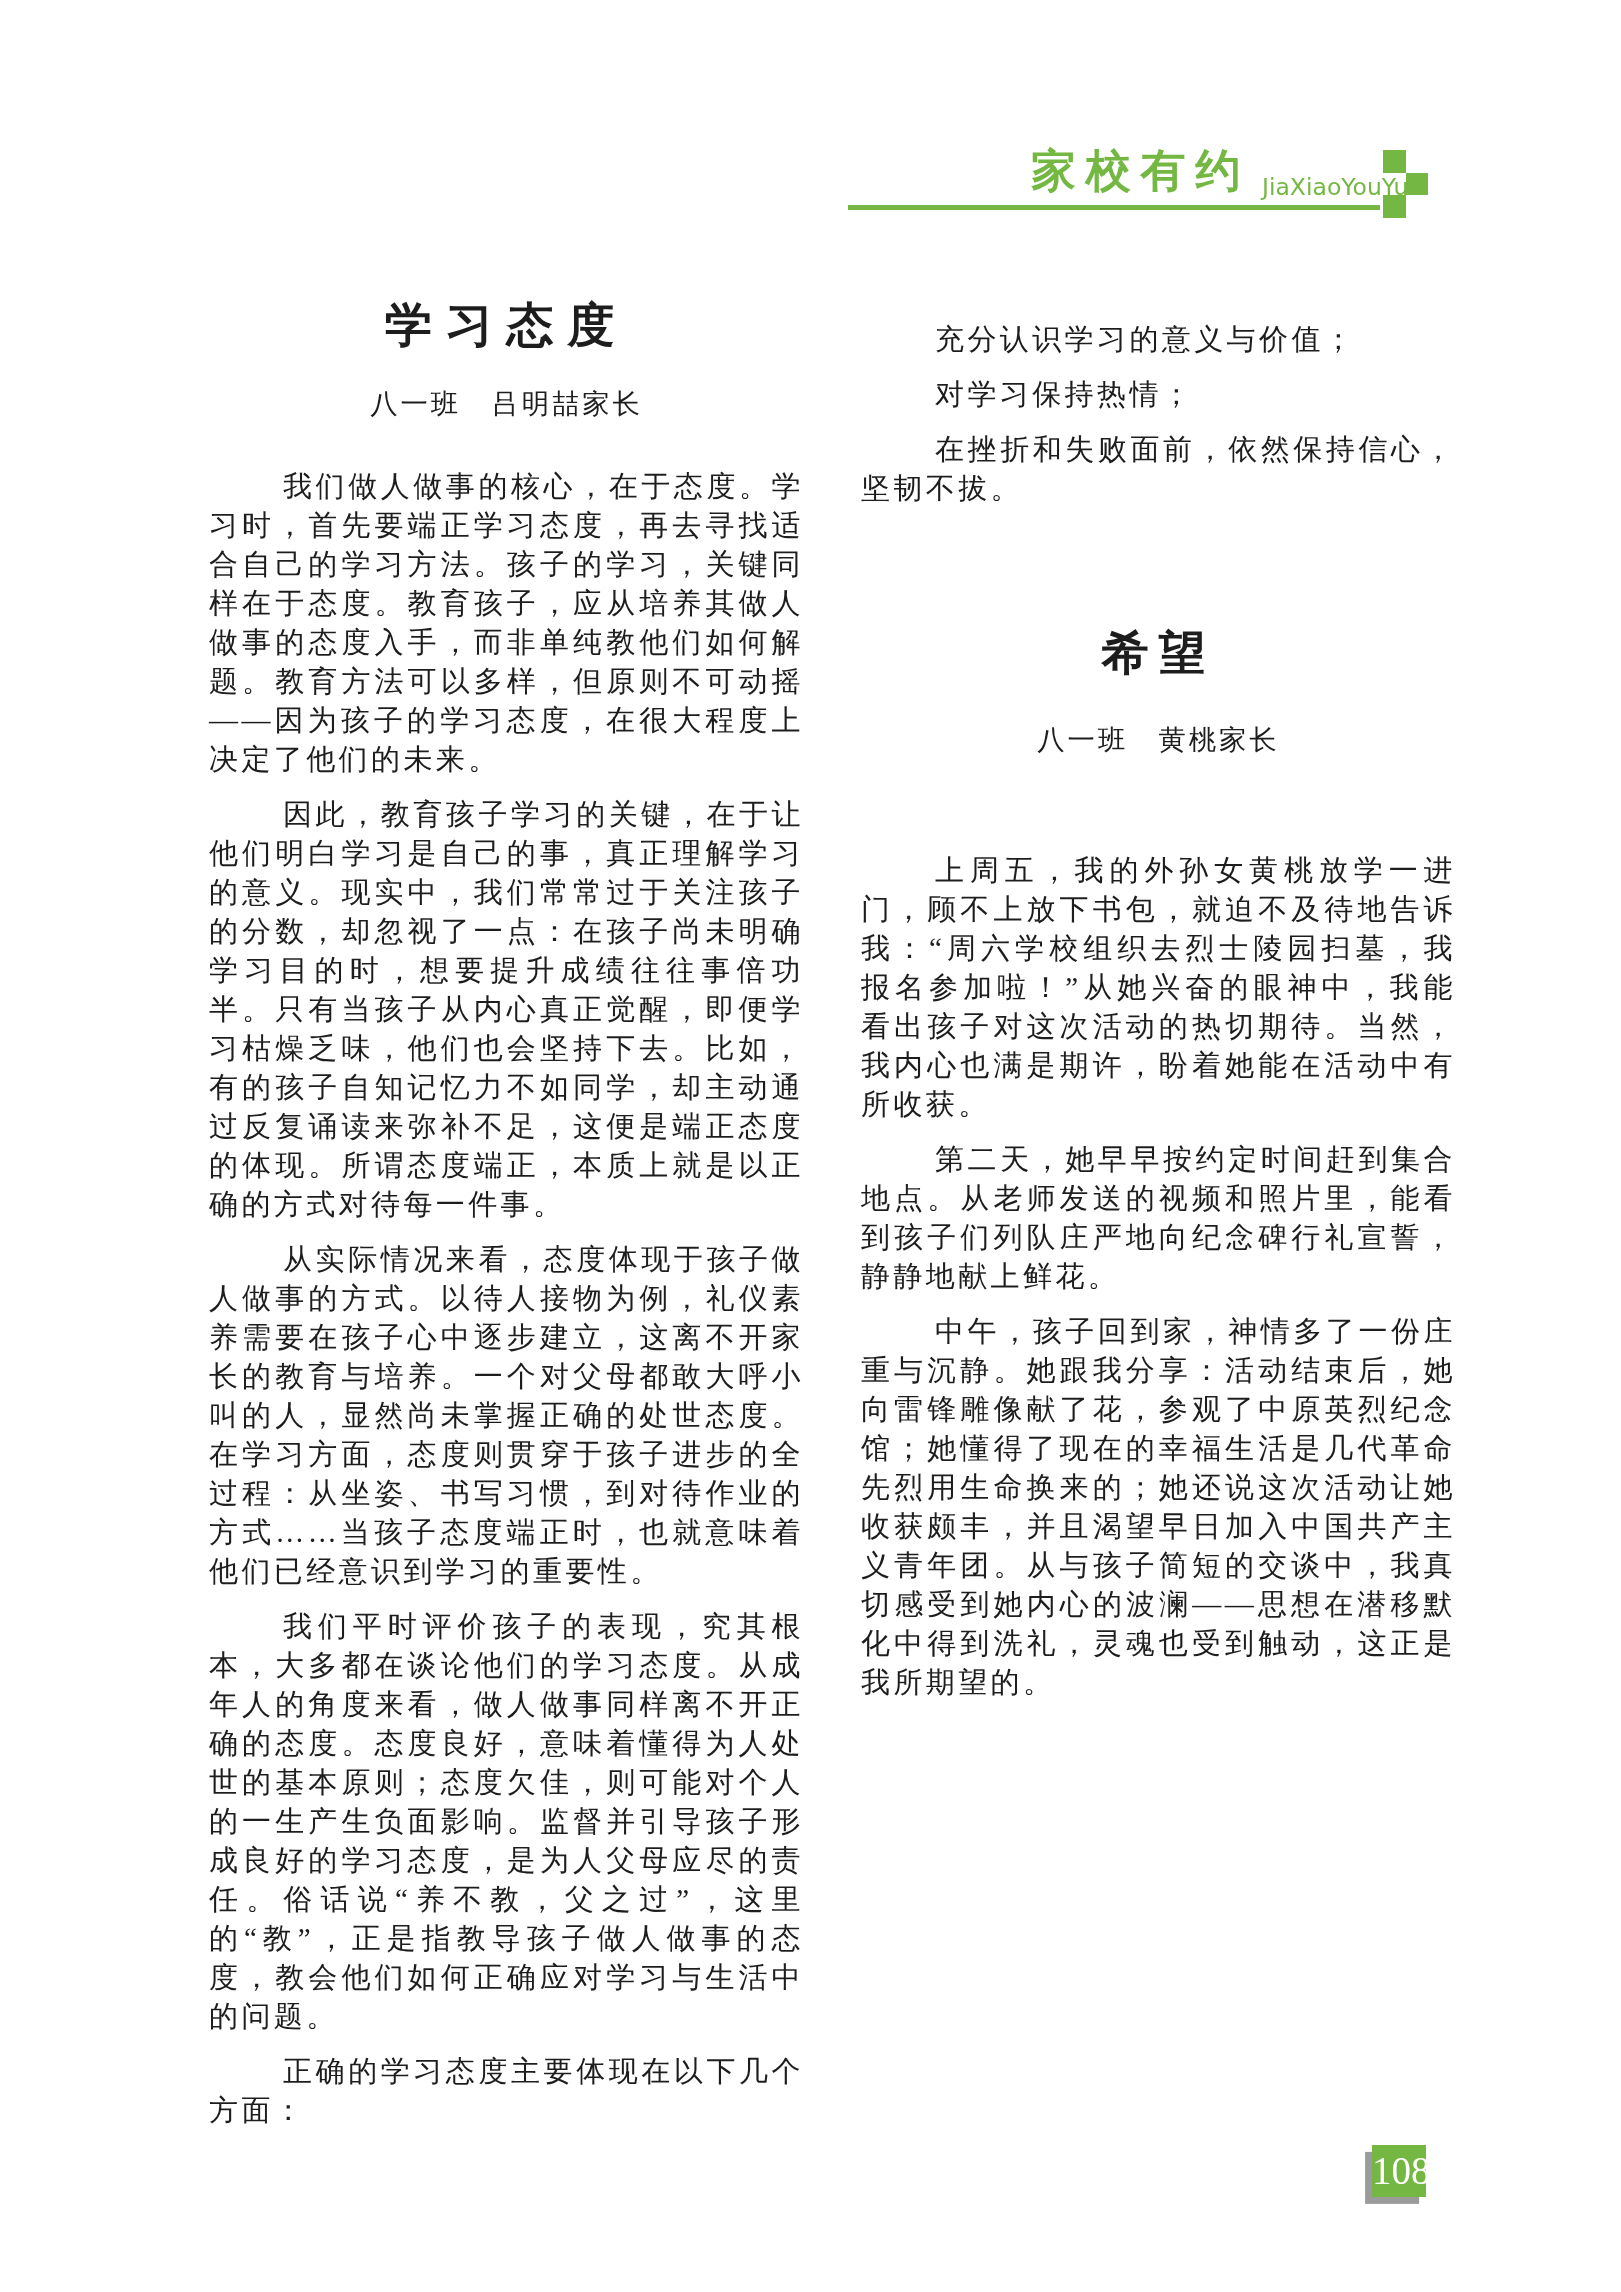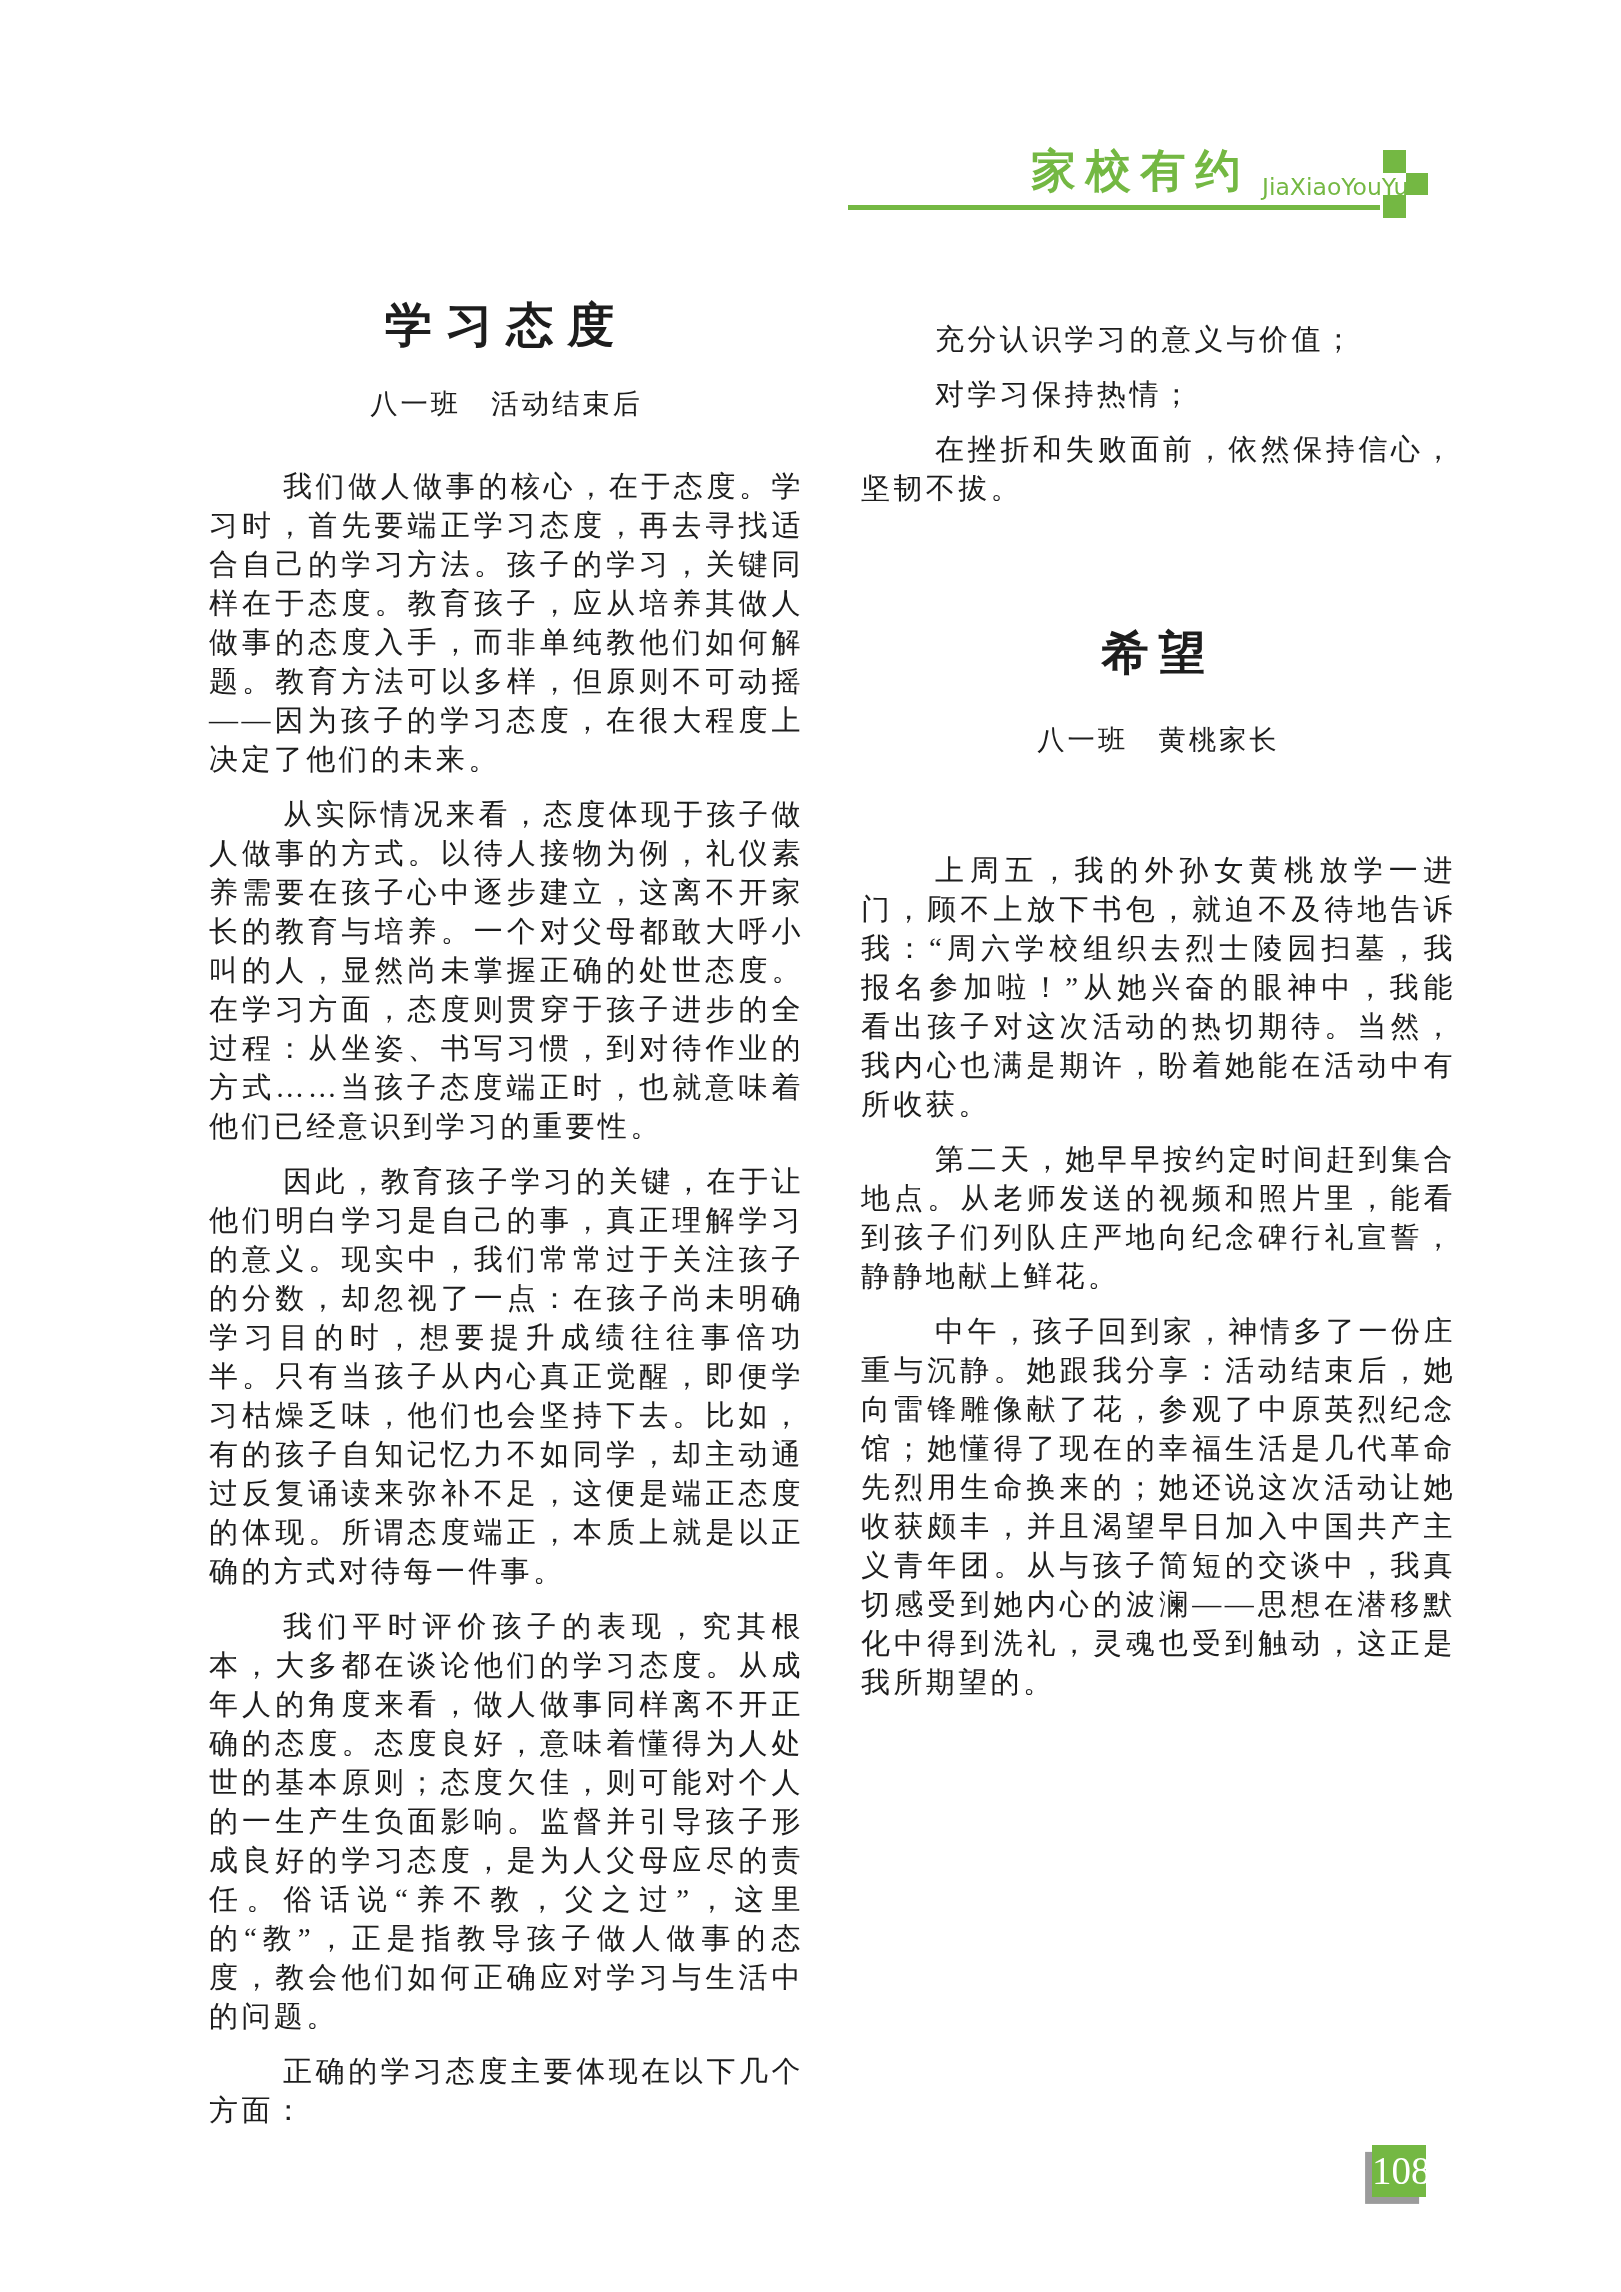--- a/index.html
+++ b/index.html
@@ -81,24 +81,24 @@
   <div class="header-title">家校有约</div>
   <div class="header-subtitle">JiaXiaoYouYue</div>
   <div class="header-squares">
     <span class="sq sq1"></span>
     <span class="sq sq2"></span>
     <span class="sq sq3"></span>
   </div>
 
   <section class="col col-left">
     <h1 class="article-title">学习态度</h1>
-    <div class="byline">八一班　活动结束后</div>
+    <div class="byline">八一班　吕明喆家长</div>
     <p class="body-para">我们做人做事的核心，在于态度。学习时，首先要端正学习态度，再去寻找适合自己的学习方法。孩子的学习，关键同样在于态度。教育孩子，应从培养其做人做事的态度入手，而非单纯教他们如何解题。教育方法可以多样，但原则不可动摇——因为孩子的学习态度，在很大程度上决定了他们的未来。</p>
+    <p class="body-para">因此，教育孩子学习的关键，在于让他们明白学习是自己的事，真正理解学习的意义。现实中，我们常常过于关注孩子的分数，却忽视了一点：在孩子尚未明确学习目的时，想要提升成绩往往事倍功半。只有当孩子从内心真正觉醒，即便学习枯燥乏味，他们也会坚持下去。比如，有的孩子自知记忆力不如同学，却主动通过反复诵读来弥补不足，这便是端正态度的体现。所谓态度端正，本质上就是以正确的方式对待每一件事。</p>
     <p class="body-para">从实际情况来看，态度体现于孩子做人做事的方式。以待人接物为例，礼仪素养需要在孩子心中逐步建立，这离不开家长的教育与培养。一个对父母都敢大呼小叫的人，显然尚未掌握正确的处世态度。在学习方面，态度则贯穿于孩子进步的全过程：从坐姿、书写习惯，到对待作业的方式……当孩子态度端正时，也就意味着他们已经意识到学习的重要性。</p>
-    <p class="body-para">因此，教育孩子学习的关键，在于让他们明白学习是自己的事，真正理解学习的意义。现实中，我们常常过于关注孩子的分数，却忽视了一点：在孩子尚未明确学习目的时，想要提升成绩往往事倍功半。只有当孩子从内心真正觉醒，即便学习枯燥乏味，他们也会坚持下去。比如，有的孩子自知记忆力不如同学，却主动通过反复诵读来弥补不足，这便是端正态度的体现。所谓态度端正，本质上就是以正确的方式对待每一件事。</p>
     <p class="body-para">我们平时评价孩子的表现，究其根本，大多都在谈论他们的学习态度。从成年人的角度来看，做人做事同样离不开正确的态度。态度良好，意味着懂得为人处世的基本原则；态度欠佳，则可能对个人的一生产生负面影响。监督并引导孩子形成良好的学习态度，是为人父母应尽的责任。俗话说“养不教，父之过”，这里的“教”，正是指教导孩子做人做事的态度，教会他们如何正确应对学习与生活中的问题。</p>
     <p class="body-para">正确的学习态度主要体现在以下几个方面：</p>
   </section>
 
   <section class="col col-right">
     <p class="body-para">充分认识学习的意义与价值；</p>
     <p class="body-para">对学习保持热情；</p>
     <p class="body-para">在挫折和失败面前，依然保持信心，坚韧不拔。</p>
 
     <div class="article2-head">

